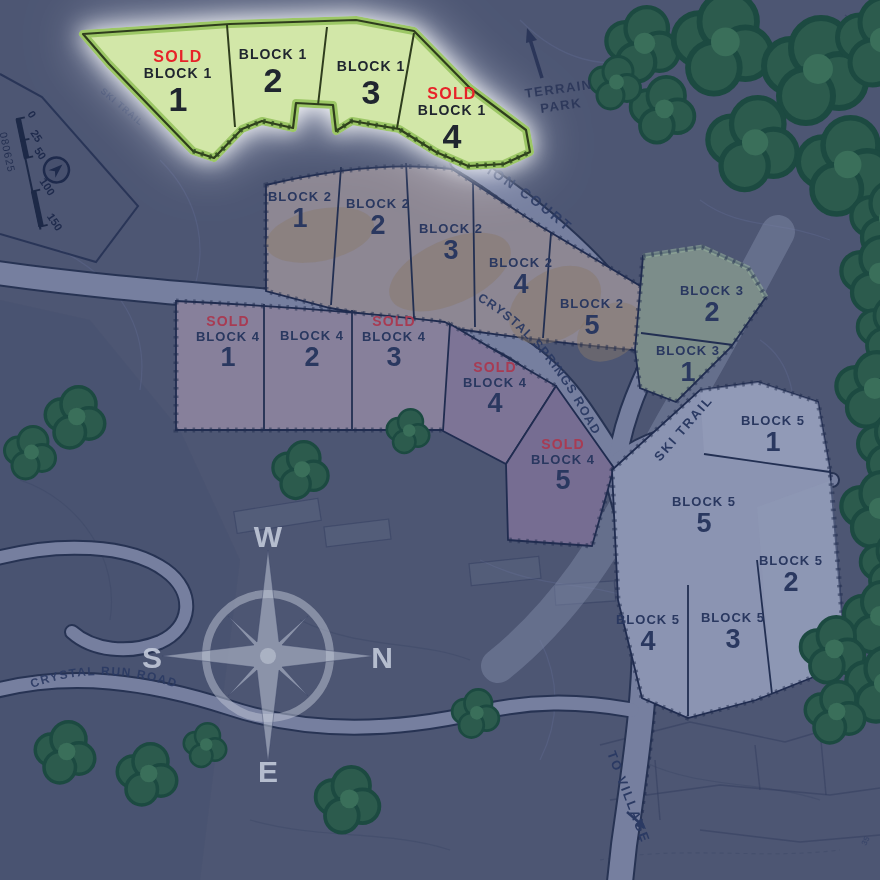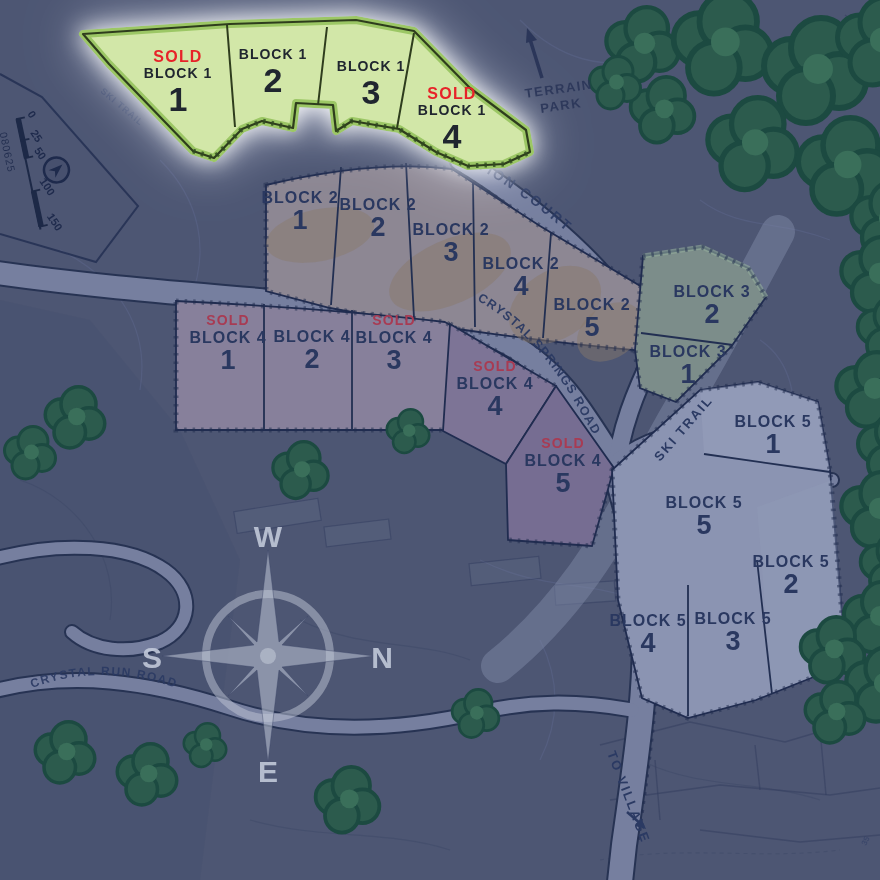--- a/index.html
+++ b/index.html
@@ -17,21 +17,21 @@
   .gticks{fill:none;stroke:#2e481f;stroke-width:5;stroke-dasharray:2.5 6;opacity:.8;}
   .divl{stroke:#222f52;stroke-width:1.8;fill:none;}
   .bld{fill:rgba(119,128,157,.16);stroke:rgba(46,58,94,.45);stroke-width:1.2;}
   .par{fill:none;stroke:#323c5e;opacity:.5;stroke-width:1.4;}
   .roadlabel{font-family:"Liberation Sans",sans-serif;font-weight:bold;fill:#2b3a63;}
 
   
   .lot-label{position:absolute;transform:translate(-50%,-50%);text-align:center;
              color:#2a3860;font-weight:bold;line-height:1.12;cursor:pointer;white-space:nowrap;}
   .lot-label .sold{font-size:14px;letter-spacing:1.2px;color:#a83b53;}
-  .lot-label .blk{font-size:16px;letter-spacing:1px;}
+  .lot-label .blk{font-size:13px;letter-spacing:1px;}
   .lot-label .num{font-size:27px;line-height:1;}
   .lot-label.bright{color:#20262f;}
   .lot-label.bright .sold{font-size:16px;color:#e72329;}
   .lot-label.bright .blk{font-size:14px;}
   .lot-label.bright .num{font-size:34px;}
 
   .compass-letter{position:absolute;transform:translate(-50%,-50%);font-size:30px;
                   font-weight:bold;color:#c8cfdf;opacity:.85;}
   .terrain-label{position:absolute;left:560px;top:98px;width:84px;transform:translate(-50%,-50%) rotate(-8deg);
                  text-align:center;font-size:13px;font-weight:bold;letter-spacing:1.5px;

